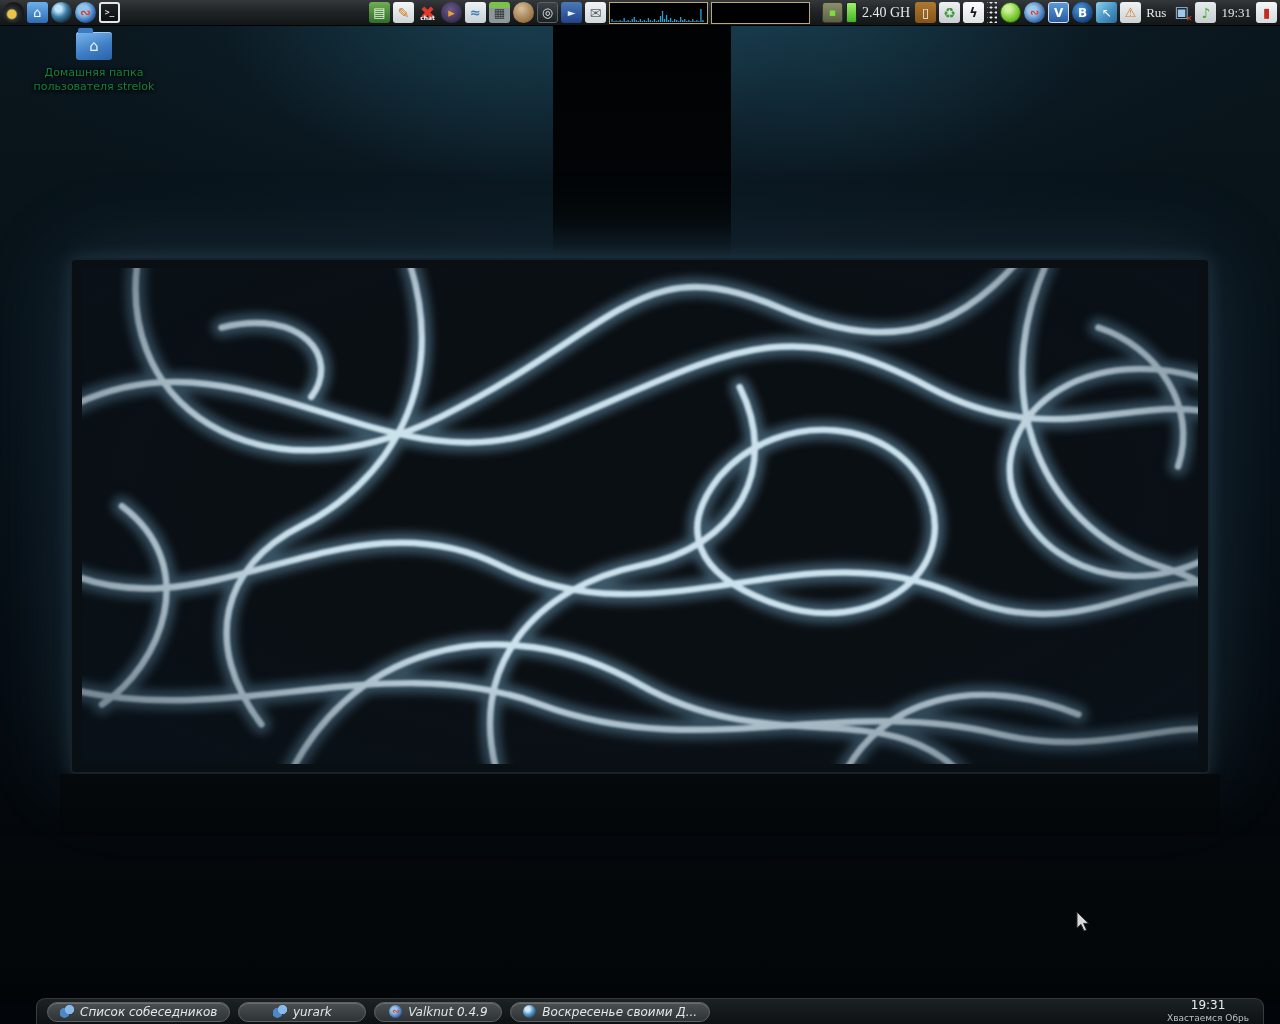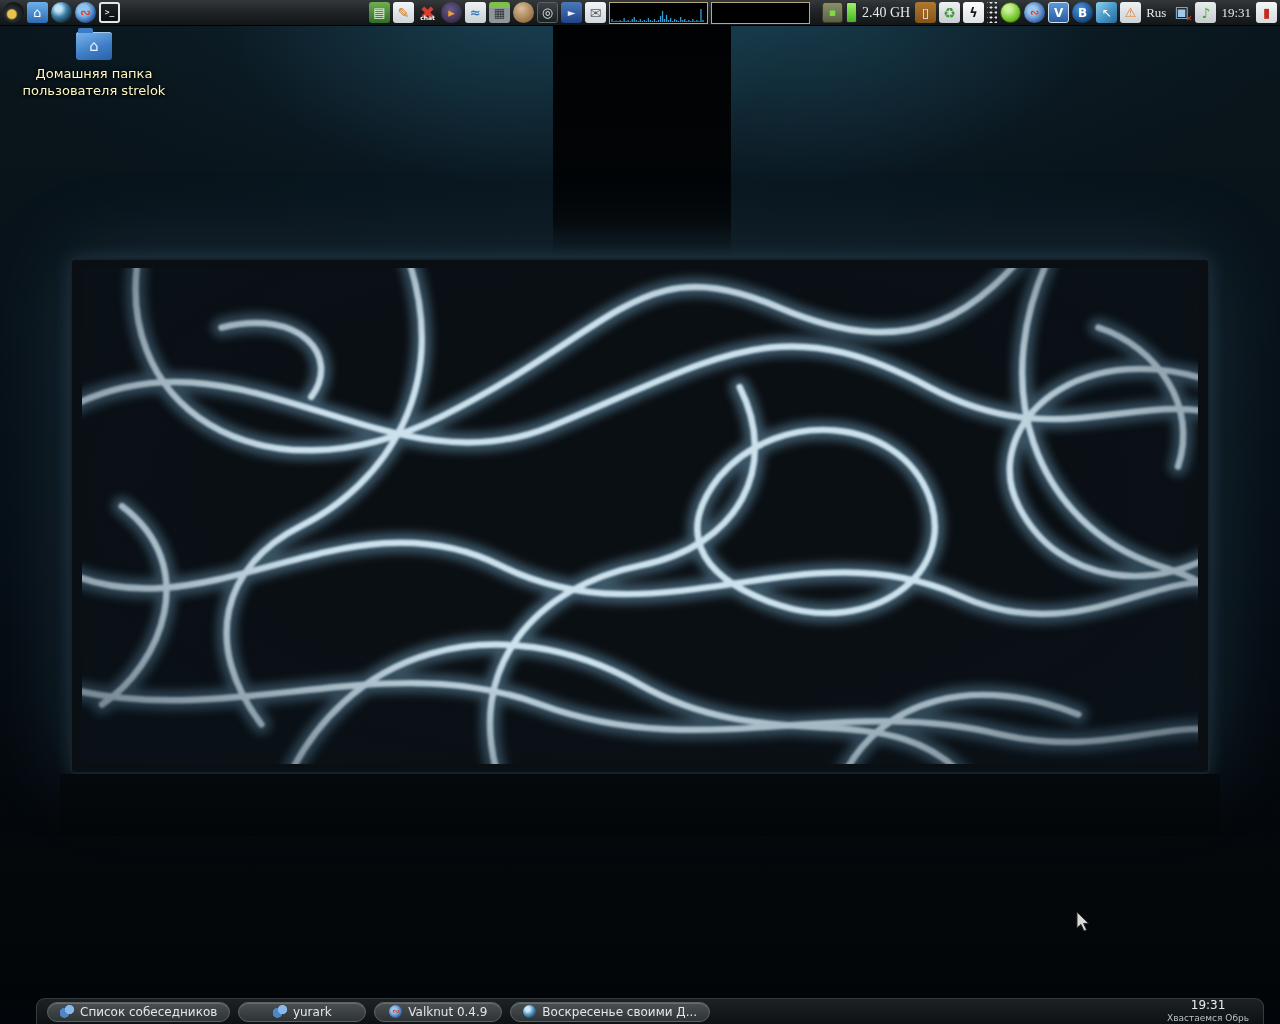--- a/index.html
+++ b/index.html
@@ -85,32 +85,32 @@
   .i-logout{background:linear-gradient(#f4f6f7,#d6dbde);color:#c22a1f;}
 
   
   .desk-icon{position:absolute;left:14px;top:32px;width:160px;text-align:center;z-index:10;cursor:default;}
   .folder{width:36px;height:28px;margin:0 auto 6px;border-radius:3px;position:relative;
     background:linear-gradient(160deg,#7ab6ee 0%,#3d7cc4 60%,#2b62a8 100%);
     box-shadow:inset 0 1px 0 rgba(255,255,255,.45);
     display:flex;align-items:center;justify-content:center;color:#eaf4ff;font-size:15px;}
   .folder::before{content:"";position:absolute;left:2px;top:-4px;width:15px;height:5px;
     background:#3d7cc4;border-radius:2px 2px 0 0;}
-  .desk-label{color:#fef9c3;font-size:13px;line-height:1.3;
+  .desk-label{color:#15803d;font-size:11px;line-height:1.3;
     text-shadow:0 1px 3px #000,0 0 4px rgba(0,0,0,.9);}
 
   
   .bottom-panel{position:absolute;left:36px;bottom:0;width:1228px;height:26px;z-index:40;
     background:linear-gradient(180deg,rgba(30,36,39,.92),rgba(14,18,20,.94));
     border:1px solid rgba(120,130,135,.35);border-bottom:none;border-radius:9px 9px 0 0;
     box-sizing:border-box;display:flex;align-items:center;gap:8px;padding:0 10px;}
   .task-btn{height:20px;min-width:128px;display:flex;align-items:center;justify-content:center;gap:6px;
     border-radius:10px;background:linear-gradient(#4a4f52,#2e3336);border:1px solid #5c6164;
     box-shadow:inset 0 1px 0 rgba(255,255,255,.18);color:#e2e6e8;font-size:12px;white-space:nowrap;
-    padding:0 12px;box-sizing:border-box;cursor:default;}
+    padding:0 12px;box-sizing:border-box;cursor:default;font-style:italic;}
   .tb-ico{width:14px;height:13px;flex:0 0 auto;display:flex;align-items:center;justify-content:center;
     font-size:9px;line-height:1;}
   .ico-psi{background:
       radial-gradient(circle at 68% 35%,#89b9ea 0 34%,transparent 38%),
       radial-gradient(circle at 32% 60%,#4f86c6 0 38%,transparent 42%);}
   .ico-valk{border-radius:50%;width:13px;height:13px;
     background:radial-gradient(circle at 40% 40%,#9cc8ee 0 24%,#3a6cb0 66%,#1d3a6e);color:#e03b2a;font-weight:bold;}
   .ico-chat{border-radius:50%;width:13px;height:13px;
     background:radial-gradient(circle at 36% 32%,#cfe9fa 0 18%,#5a9ac8 45%,#1d3f58 80%);}
   .bp-clock{margin-left:auto;text-align:center;color:#e8edf0;line-height:1.15;padding-right:4px;}

